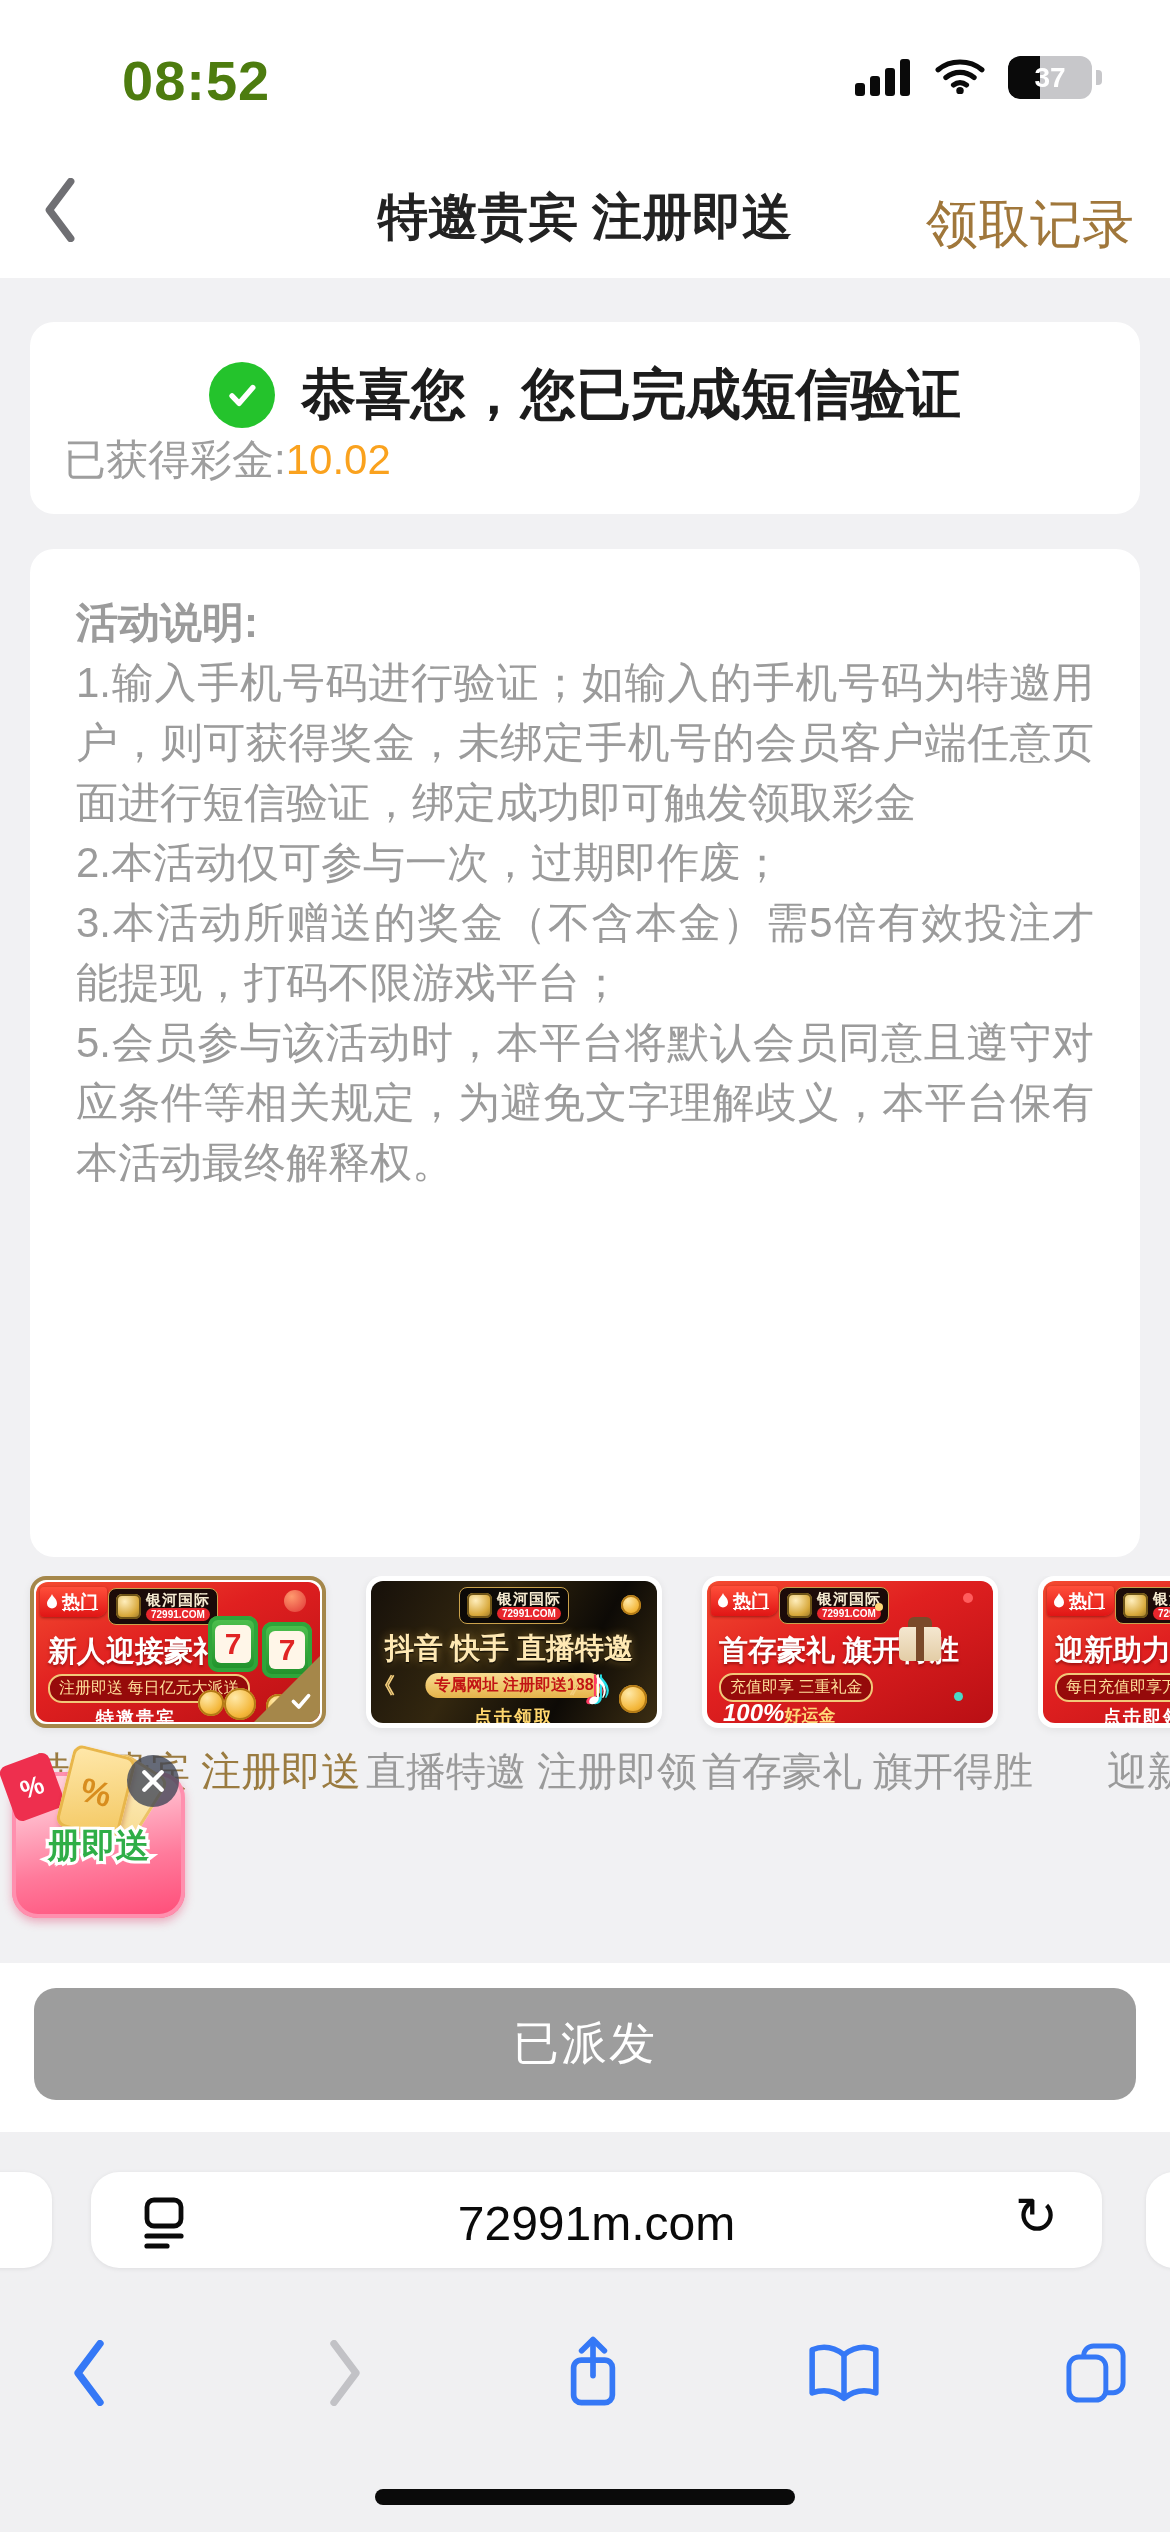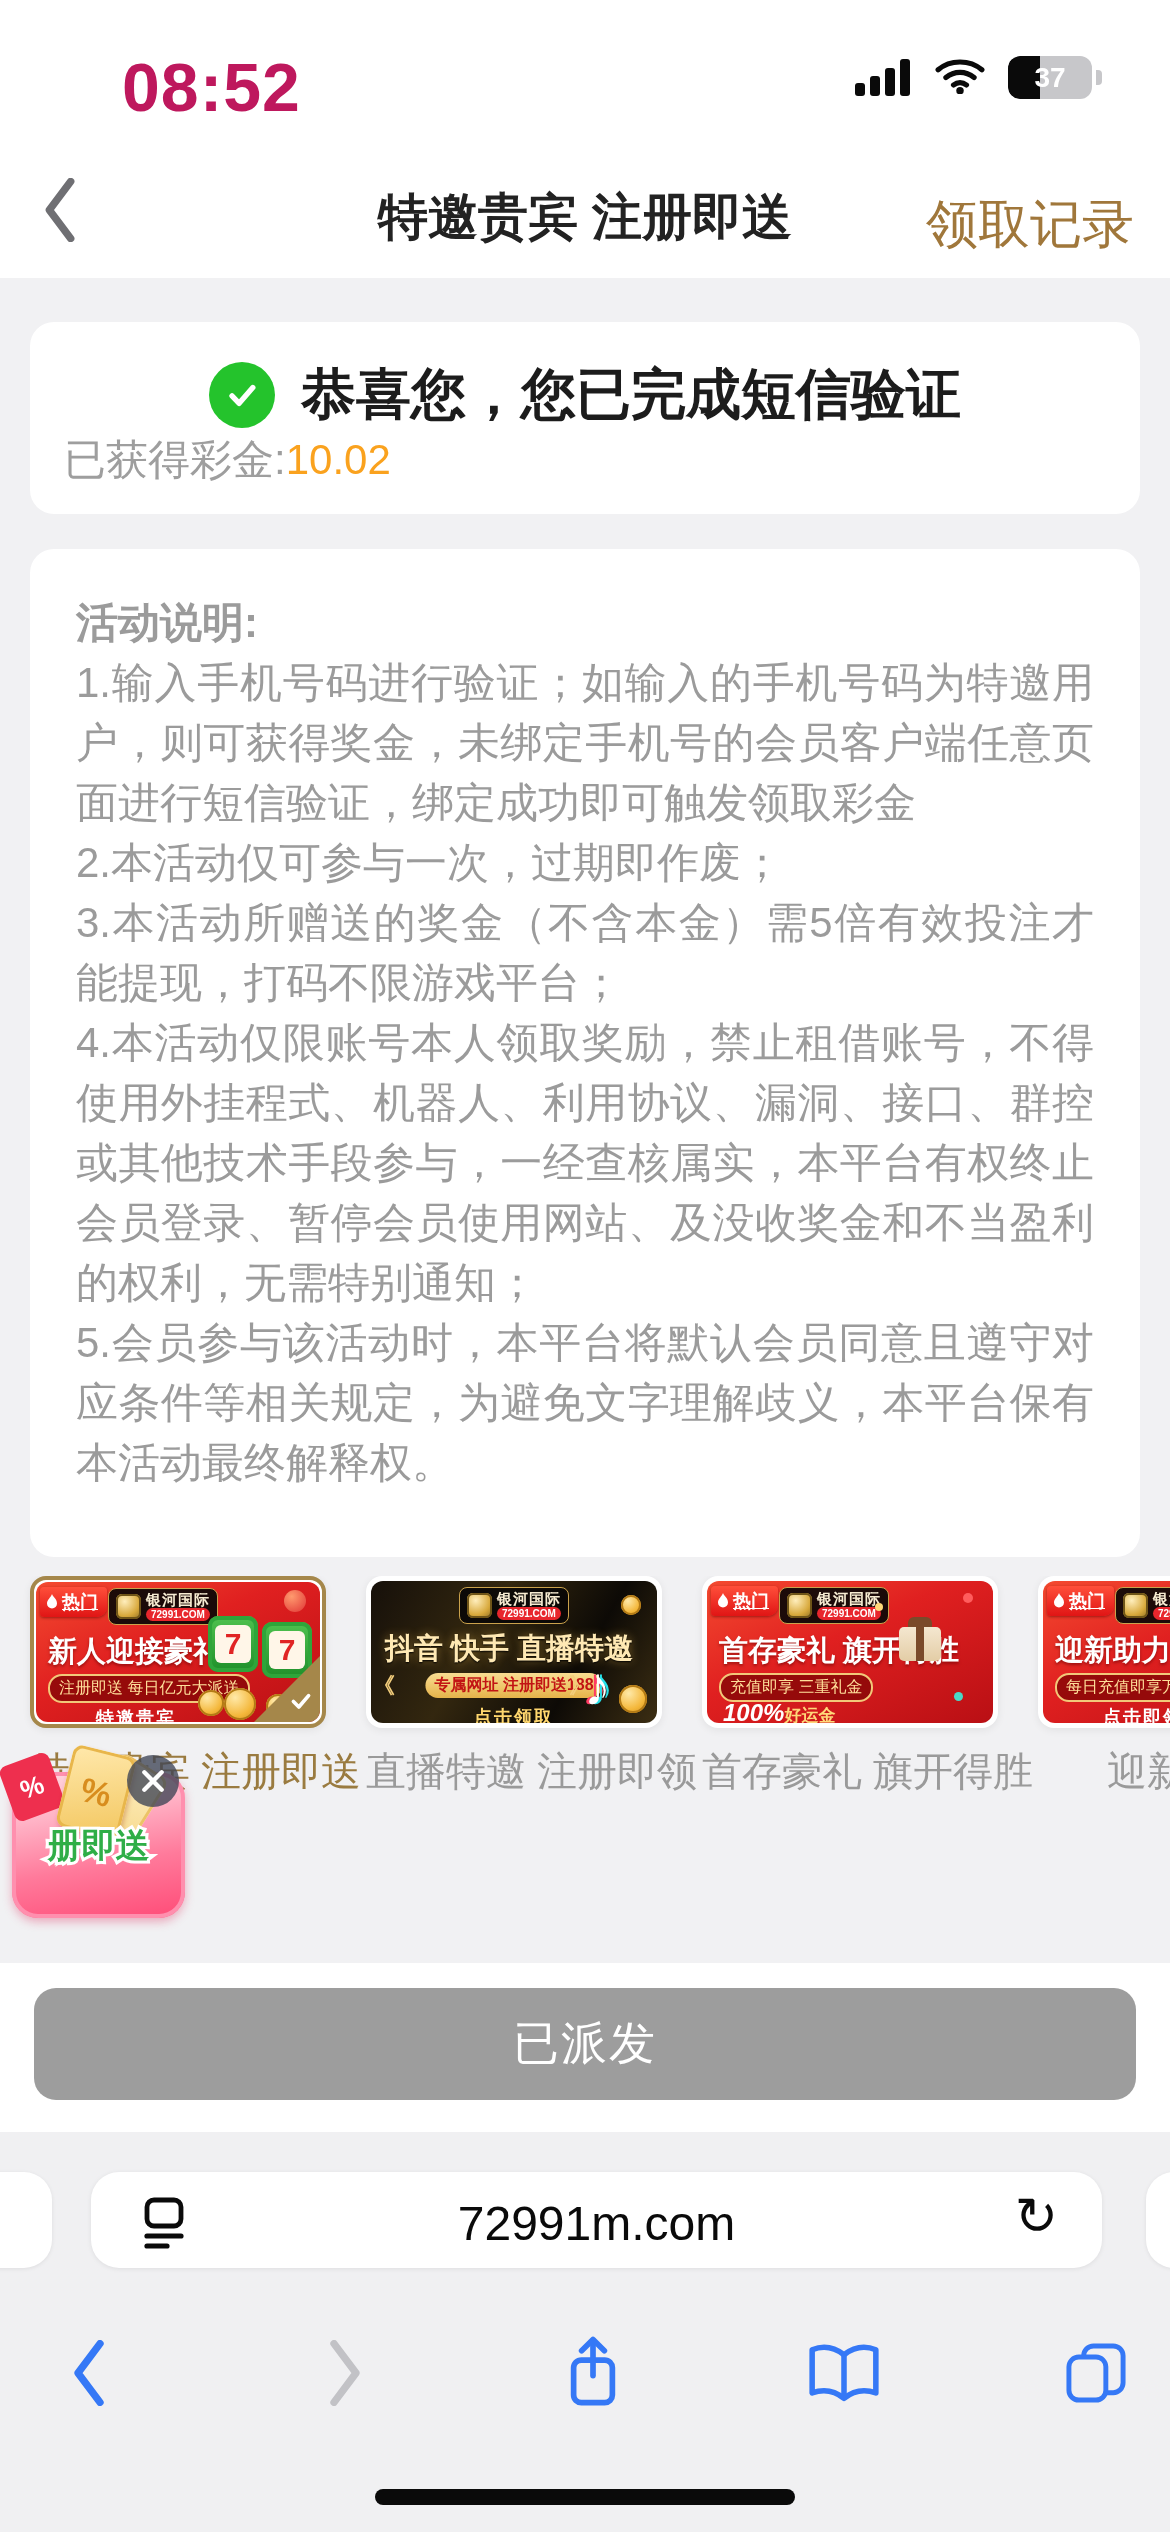--- a/index.html
+++ b/index.html
@@ -1,20 +1,20 @@
 <!DOCTYPE html>
 <html><head>
 <meta charset="utf-8">
 <style>
   html,body{margin:0;padding:0;background:#dcdcdf;}
   #screen{position:relative;width:1170px;height:2532px;background:#ffffff;overflow:hidden;
           font-family:"Liberation Sans","DejaVu Sans",sans-serif;-webkit-font-smoothing:antialiased;}
   
   .statusbar{position:absolute;left:0;top:0;width:1170px;height:140px;background:#fff;}
-  .time{position:absolute;left:122px;top:48px;font-size:68px;font-weight:700;color:#be185d;letter-spacing:1px;}
+  .time{position:absolute;left:122px;top:48px;font-size:56px;font-weight:700;color:#4d7c0f;letter-spacing:1px;}
   .sig{position:absolute;left:855px;top:58px;width:60px;height:38px;}
   .sig i{position:absolute;bottom:0;width:10px;background:#0a0a0a;border-radius:3px;}
   .sig i:nth-child(1){left:0;height:13px}.sig i:nth-child(2){left:15px;height:20px}
   .sig i:nth-child(3){left:30px;height:28px}.sig i:nth-child(4){left:45px;height:37px}
   .wifi{position:absolute;left:935px;top:56px;}
   .batt{position:absolute;left:1008px;top:56px;width:84px;height:43px;background:#c7c7ca;border-radius:12px;overflow:hidden;}
   .batt .fill{position:absolute;left:0;top:0;bottom:0;width:38%;background:#0a0a0a;border-radius:12px 0 0 12px;}
   .batt .pct{position:absolute;inset:0;display:flex;align-items:center;justify-content:center;
              color:#fff;font-size:28px;font-weight:700;}
   .nub{position:absolute;left:1096px;top:70px;width:6px;height:15px;background:#c7c7ca;border-radius:0 4px 4px 0;}
@@ -169,21 +169,20 @@
         <span class="bonus-label">已获得彩金:</span><span class="bonus-value">10.02</span>
       </div>
     </div>
 
     <div class="card rules-card">
       <div class="rules-inner">
         <p class="rules-title">活动说明:</p>
         <p>1.输入手机号码进行验证；如输入的手机号码为特邀用户，则可获得奖金，未绑定手机号的会员客户端任意页面进行短信验证，绑定成功即可触发领取彩金</p>
         <p>2.本活动仅可参与一次，过期即作废；</p>
         <p>3.本活动所赠送的奖金（不含本金）需5倍有效投注才能提现，打码不限游戏平台；</p>
-        <p>4.本活动仅限账号本人领取奖励，禁止租借账号，不得使用外挂程式、机器人、利用协议、漏洞、接口、群控或其他技术手段参与，一经查核属实，本平台有权终止会员登录、暂停会员使用网站、及没收奖金和不当盈利的权利，无需特别通知；</p>
         <p>5.会员参与该活动时，本平台将默认会员同意且遵守对应条件等相关规定，为避免文字理解歧义，本平台保有本活动最终解释权。</p>
       </div>
     </div>
 
     <div class="carousel">
       <div class="strip">
 
         <div class="bcard selected">
           <div class="bframe">
             <div class="bimg theme-red">

